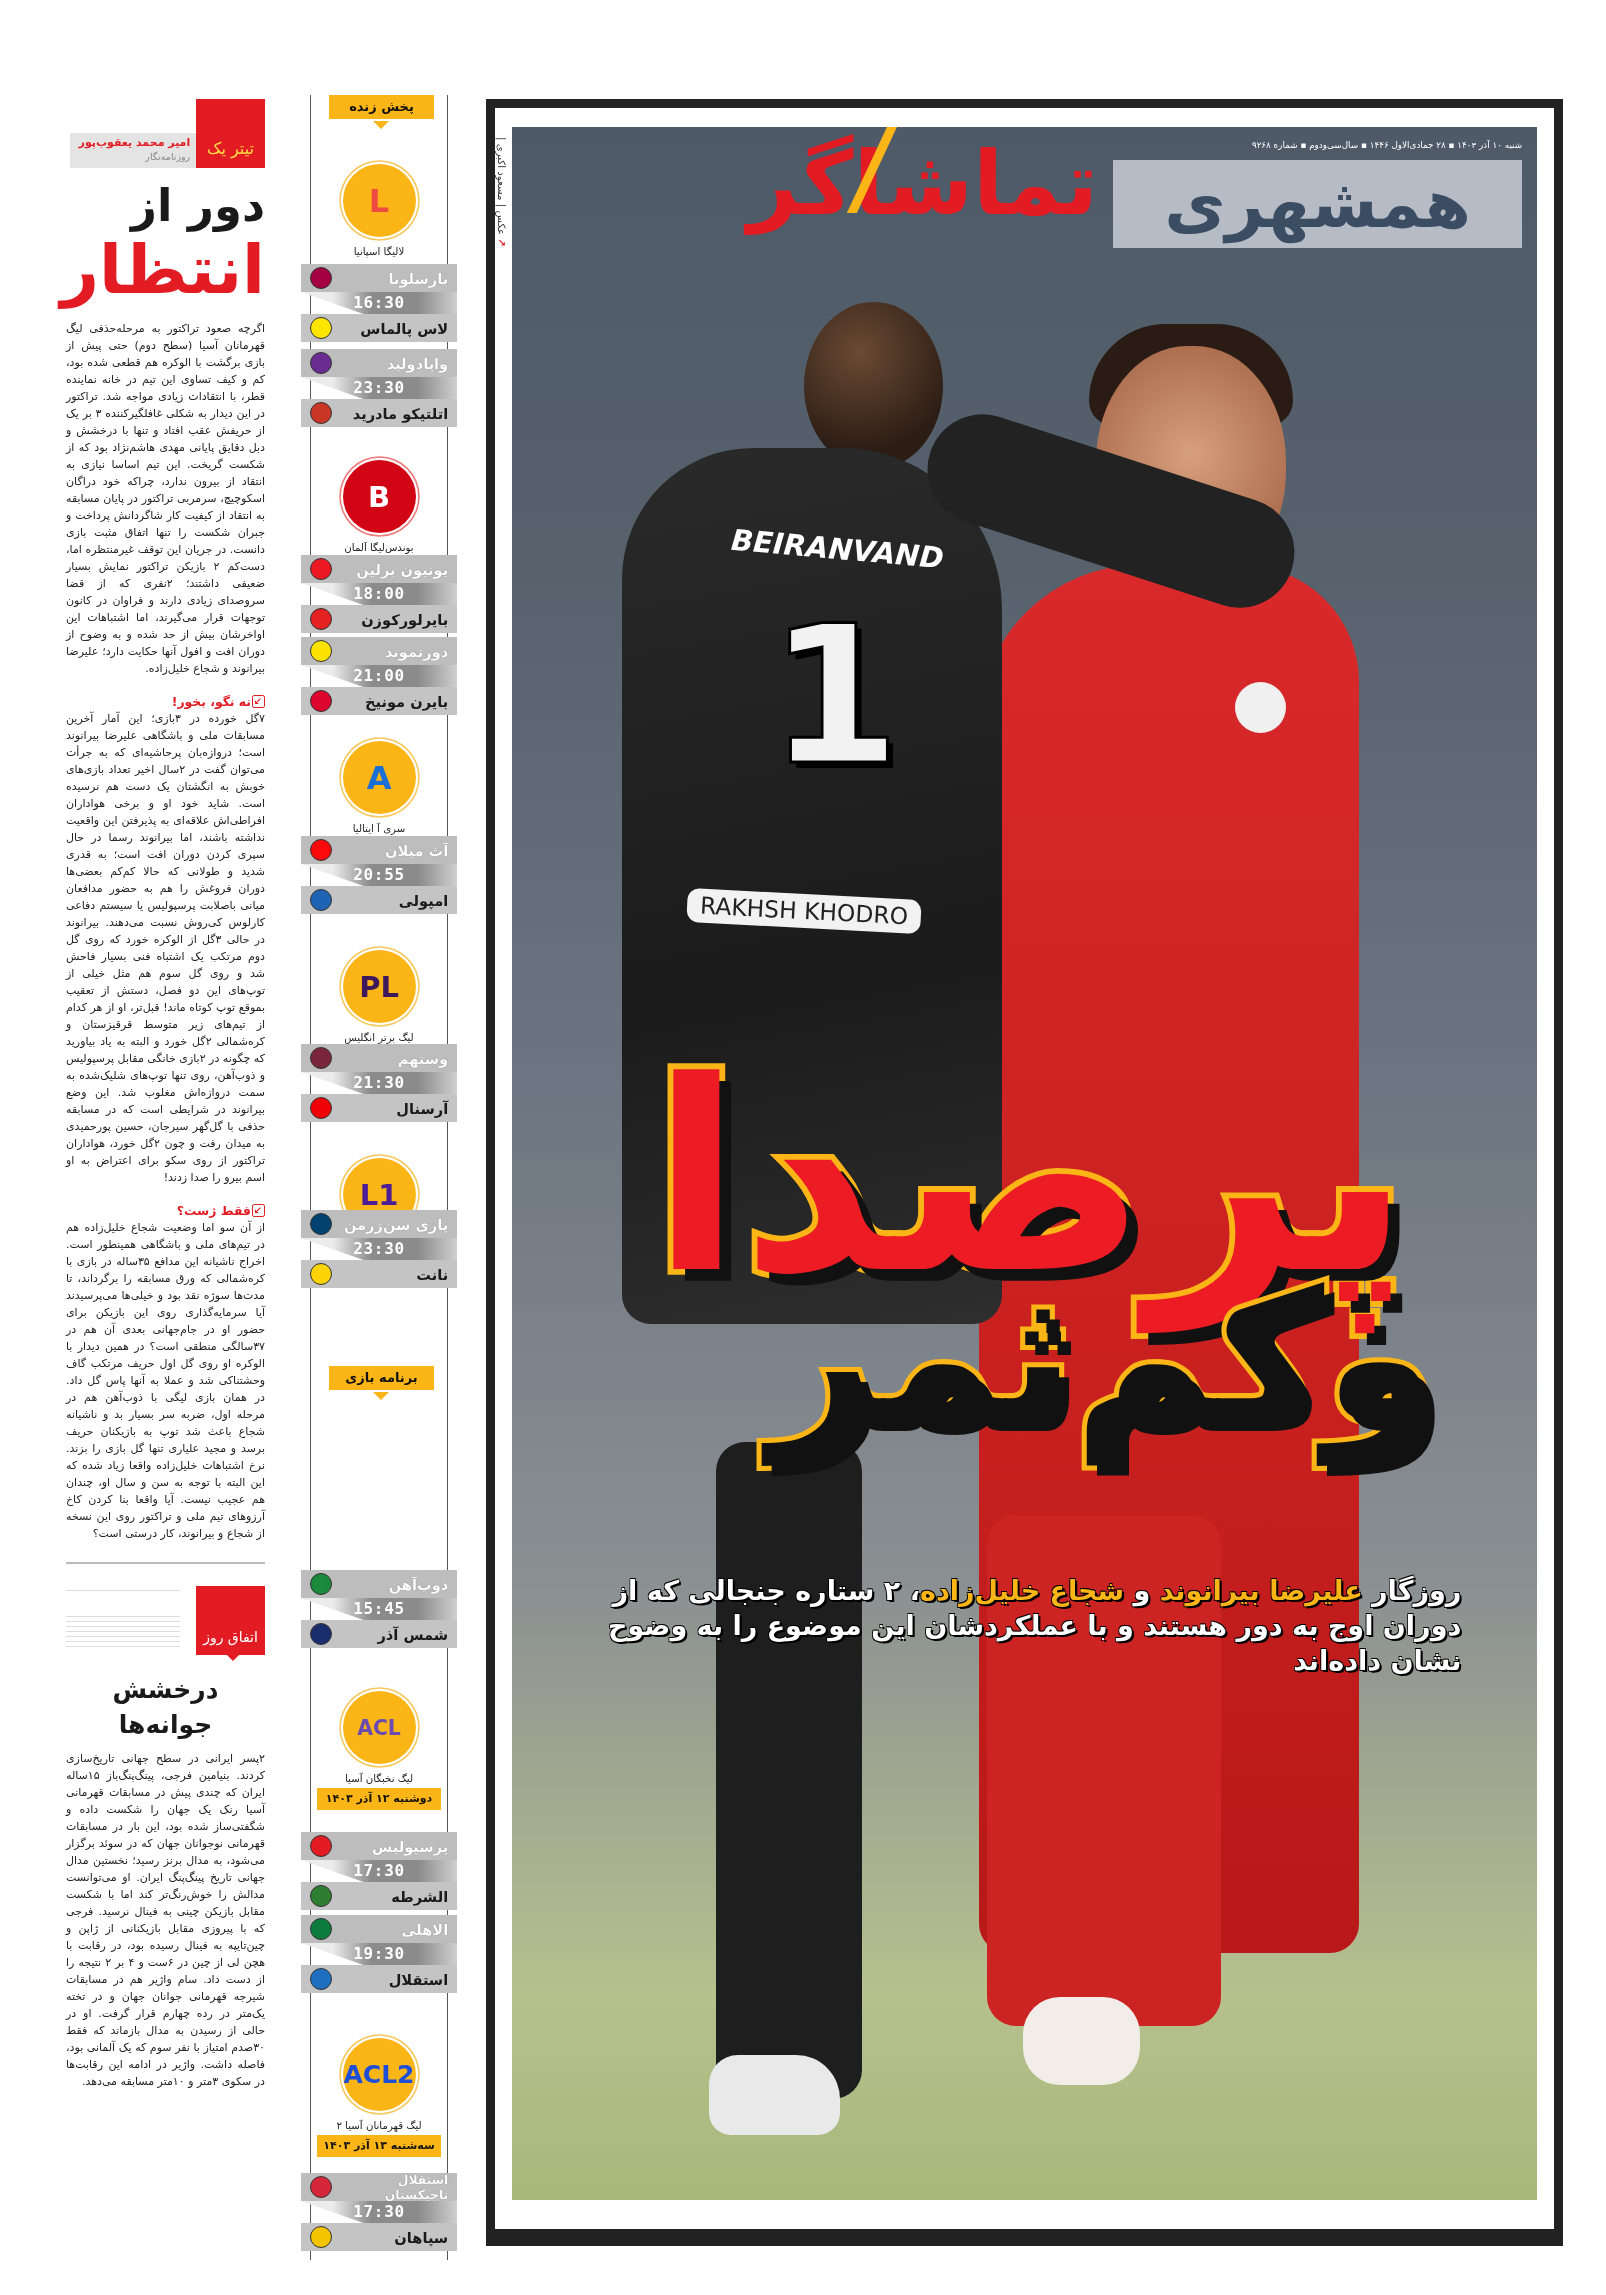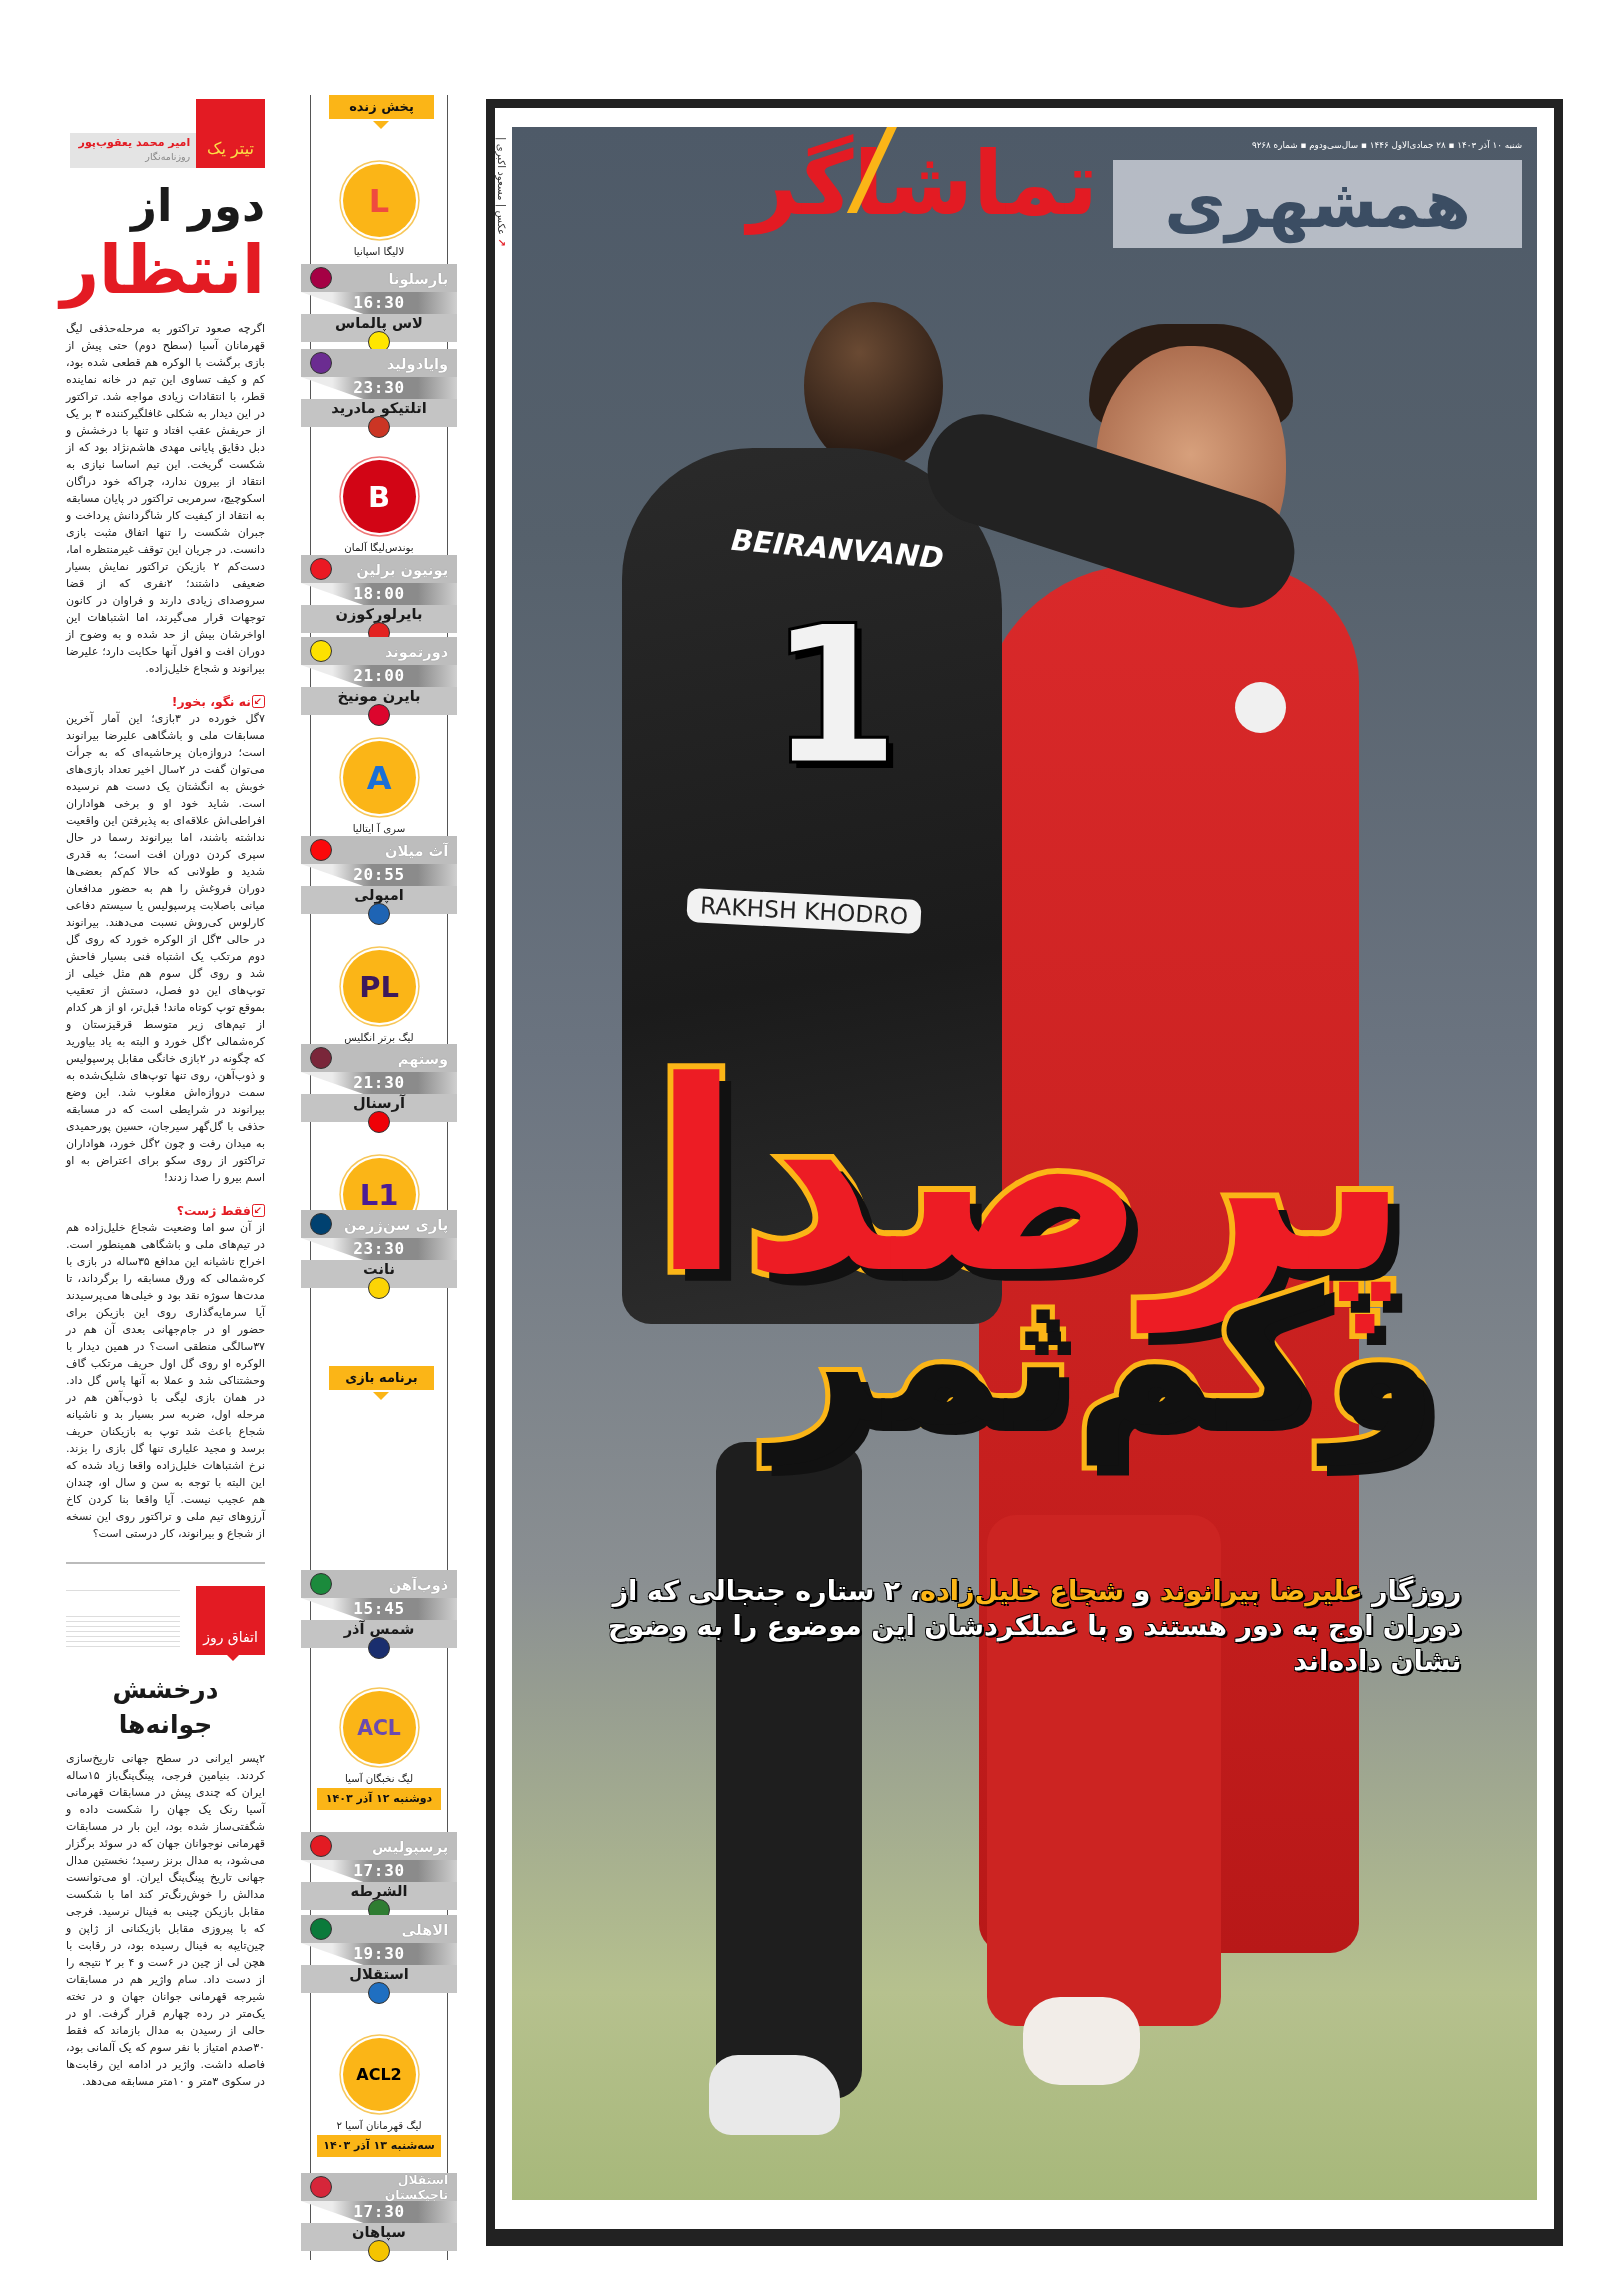--- a/index.html
+++ b/index.html
@@ -37,21 +37,21 @@
   .section-label { position: absolute; left: 28px; width: 105px; height: 24px; background: #fbb517; text-align: center; font-weight: bold; font-size: 13px; line-height: 24px; color: #111; }
   .section-label::after { content: ""; position: absolute; bottom: -10.2px; left: 44px; border: 8.8px solid transparent; border-bottom: none; border-top-color: #fbb517; }
   .league { position: absolute; left: 0; width: 156px; }
   .league-logo { width: 73px; height: 73px; margin: 0 auto; border-radius: 50%; background: #fbb517; position: relative;
     box-shadow: 0 0 0 2.2px #fff, 0 0 0 3.7px #f7c75a; display: flex; align-items: center; justify-content: center; font-weight: bold; }
   .league-name { text-align: center; font-size: 10.2px; margin-top: 8.8px; color: #222; }
   .league-date { margin: 4.4px auto 0; width: 124px; height: 22px; background: #fbb517; text-align: center; font-size: 11px; font-weight: bold; line-height: 22px; color: #111; }
   .match { position: absolute; left: 0; width: 156px; height: 88px; }
   .team-bar { position: absolute; left: 0; width: 156px; height: 28px; background: #bdbdbd; display: flex; align-items: center; padding: 0 8.8px; justify-content: space-between; }
   .team-bar.home { top: 0; }
-  .team-bar.away { top: 50px; background: #c4c4c4; flex-direction: column; }
+  .team-bar.away { top: 50px; background: #c4c4c4; }
   .team-name { font-weight: bold; font-size: 14.6px; color: #1a1a1a; }
   .team-bar.home .team-name { color: #fff; text-shadow: 0 0 0.7px #555; }
   .badge { width: 22px; height: 22px; border-radius: 50%; border: 1.5px solid #333; flex: 0 0 auto; }
   .time-band { position: absolute; top: 28px; left: 0; width: 156px; height: 22px; background: linear-gradient(to right, #ececec 0, #ececec 20%, #8b8b8b 45%, #8b8b8b 75%, #cfcfcf 100%);
     clip-path: polygon(0 0, 100% 0, 100% 100%, 40% 100%); }
   .time-text { position: absolute; top: 28px; left: 0; width: 156px; text-align: center; font-family: "DejaVu Sans Mono", monospace; font-weight: bold; font-size: 16px; color: #fff; line-height: 22px; letter-spacing: 0.7px; direction: ltr; }
 
   
   .frame { position: absolute; left: 486px; top: 99px; width: 1077px; height: 2147px; background: #222; padding: 8.8px 8.8px 17.5px 8.8px; }
   .frame-inner { position: relative; width: 100%; height: 100%; background: #fff; padding: 19px 17.5px 29px 17.5px; }
@@ -298,21 +298,21 @@
     <div class="time-band"></div>
     <div class="time-text">19:30</div>
     <div class="team-bar away">
         <span class="team-name">استقلال</span>
         <span class="badge" style="background:#1f6fc1"></span>
       </div>
   </div>
 
   <div class="league" style="top:1943px">
     <div class="league-logo">
-        <span style="color:#000000;font-size:16px">ACL2</span>
+        <span style="color:#1d4ed8;font-size:25px">ACL2</span>
       </div>
     <div class="league-name">لیگ قهرمانان آسیا ۲</div>
     <div class="league-date">سه‌شنبه ۱۳ آذر ۱۴۰۳</div>
   </div>
   <div class="match" style="top:2078px">
     <div class="team-bar home">
         <span class="team-name" style="font-size:12.4px">استقلال تاجیکستان</span>
         <span class="badge" style="background:#d6263a"></span>
       </div>
     <div class="time-band"></div>

